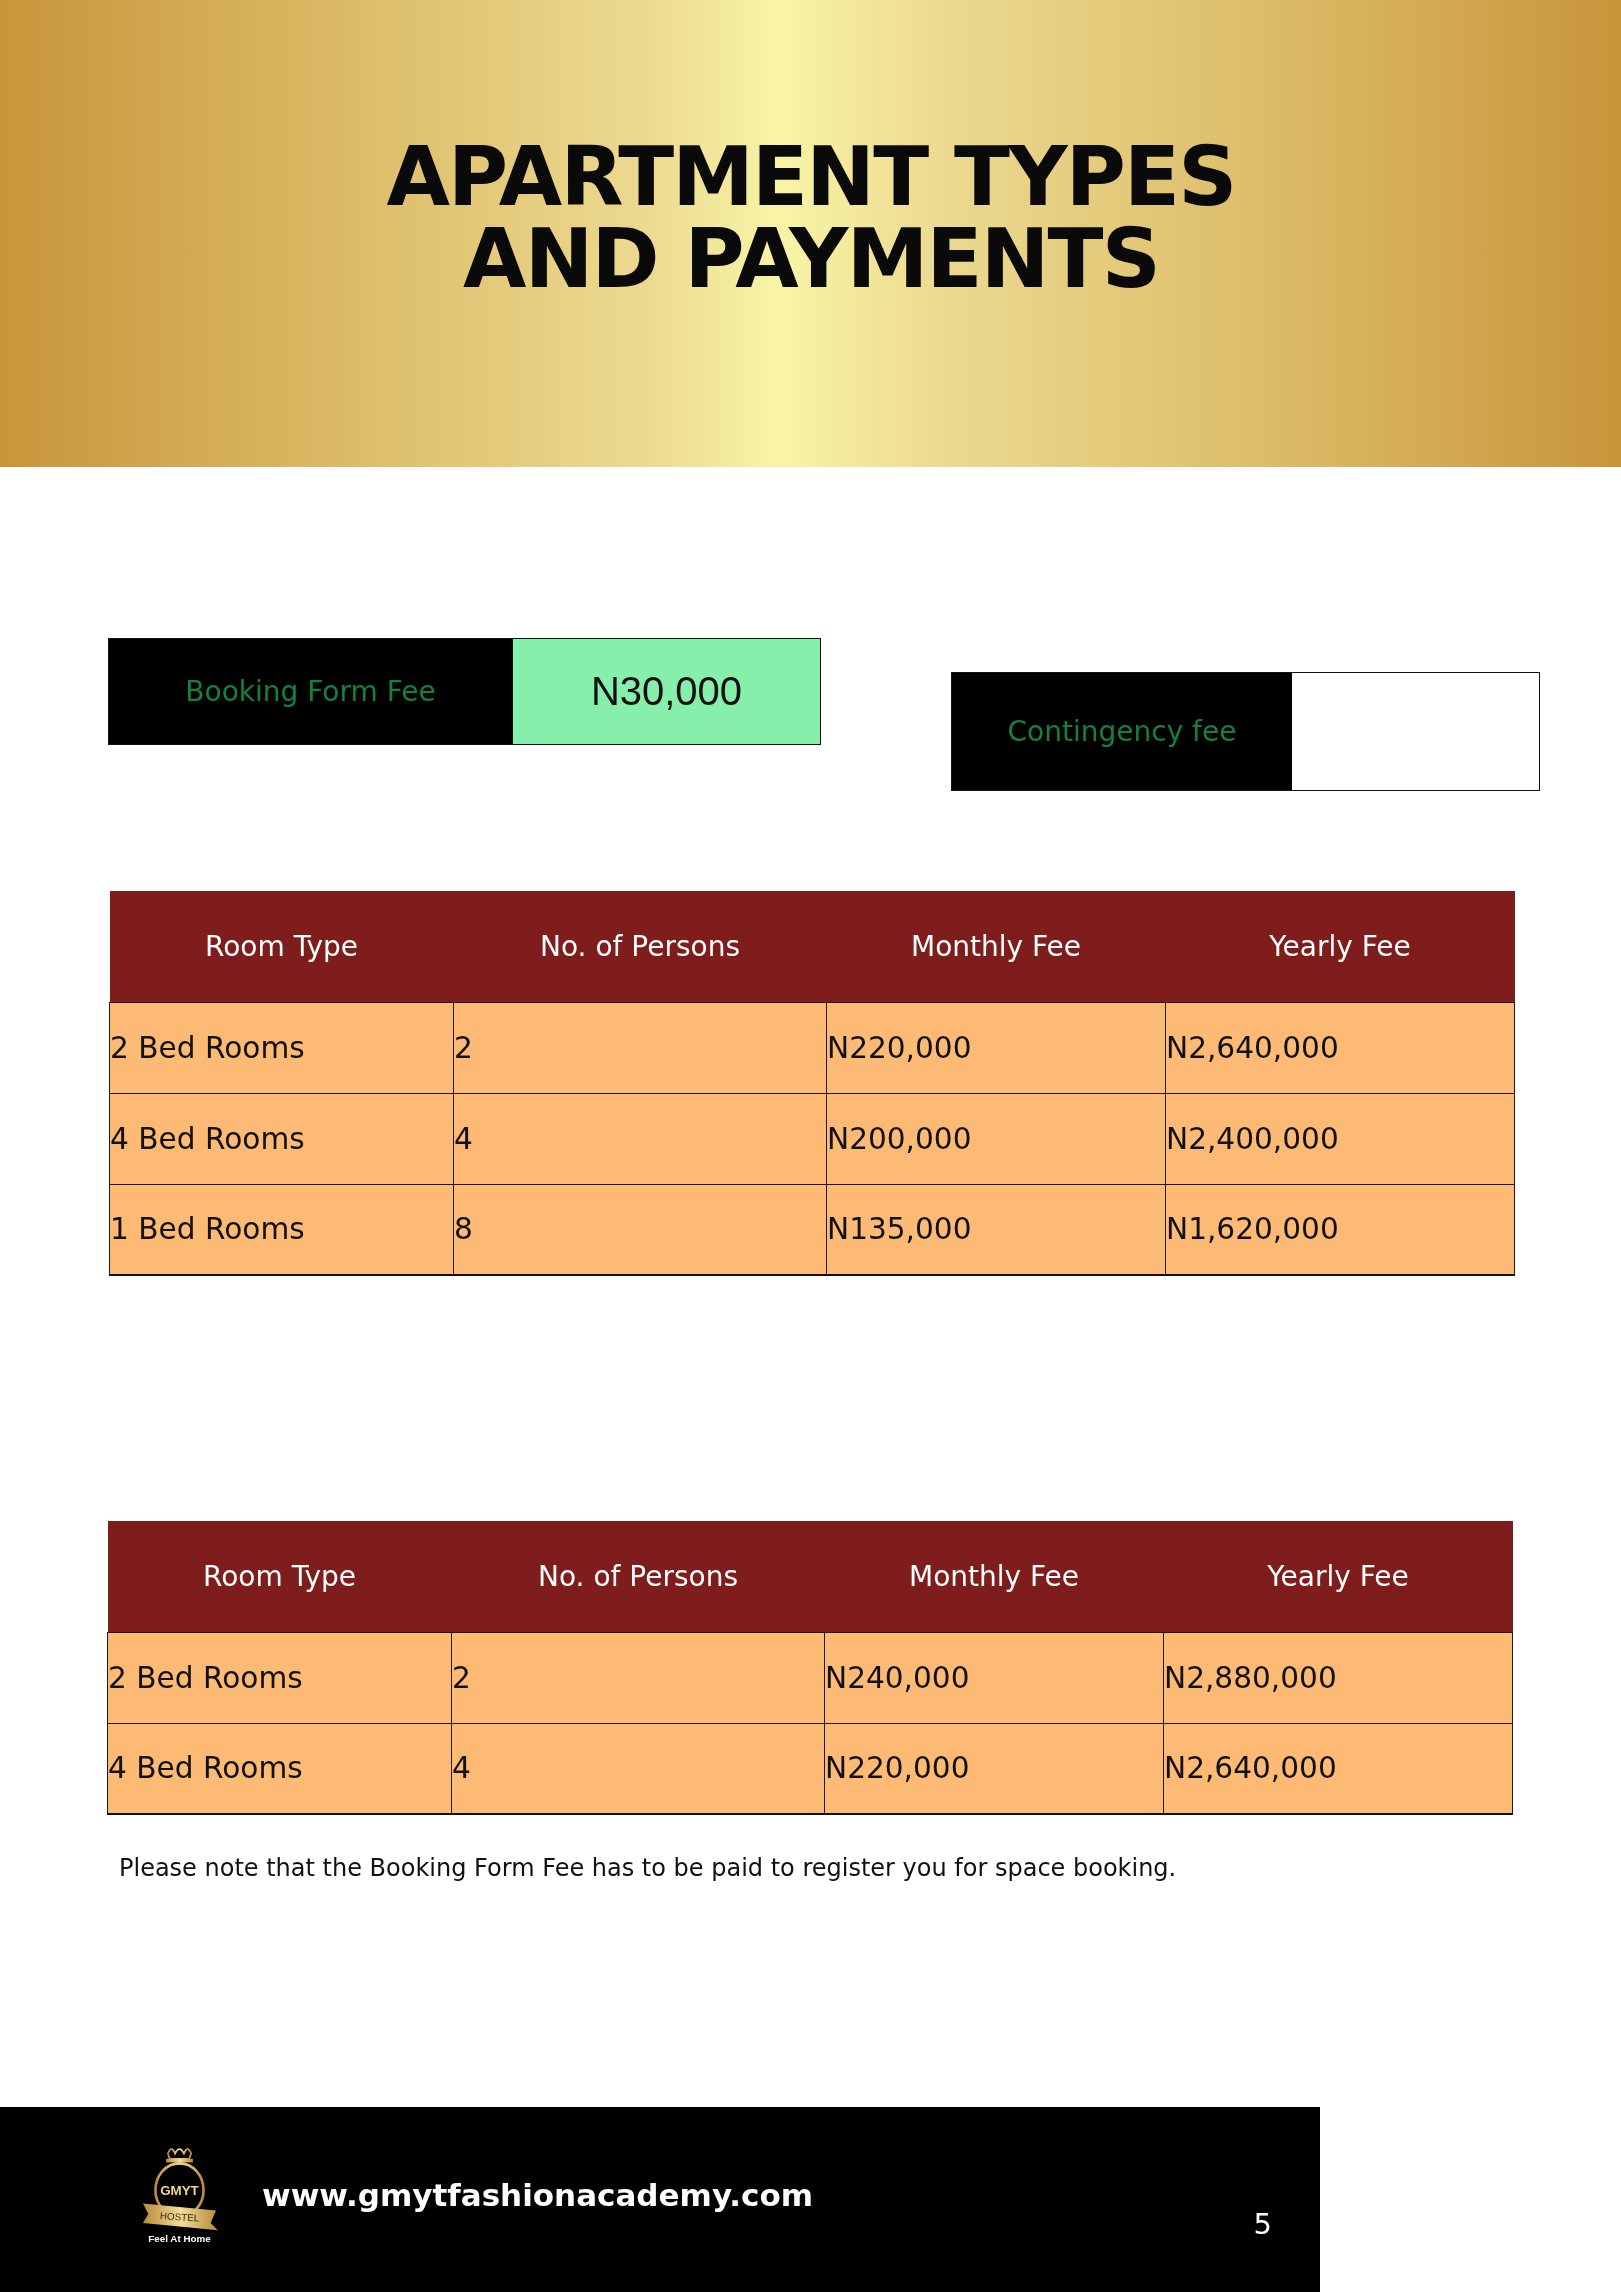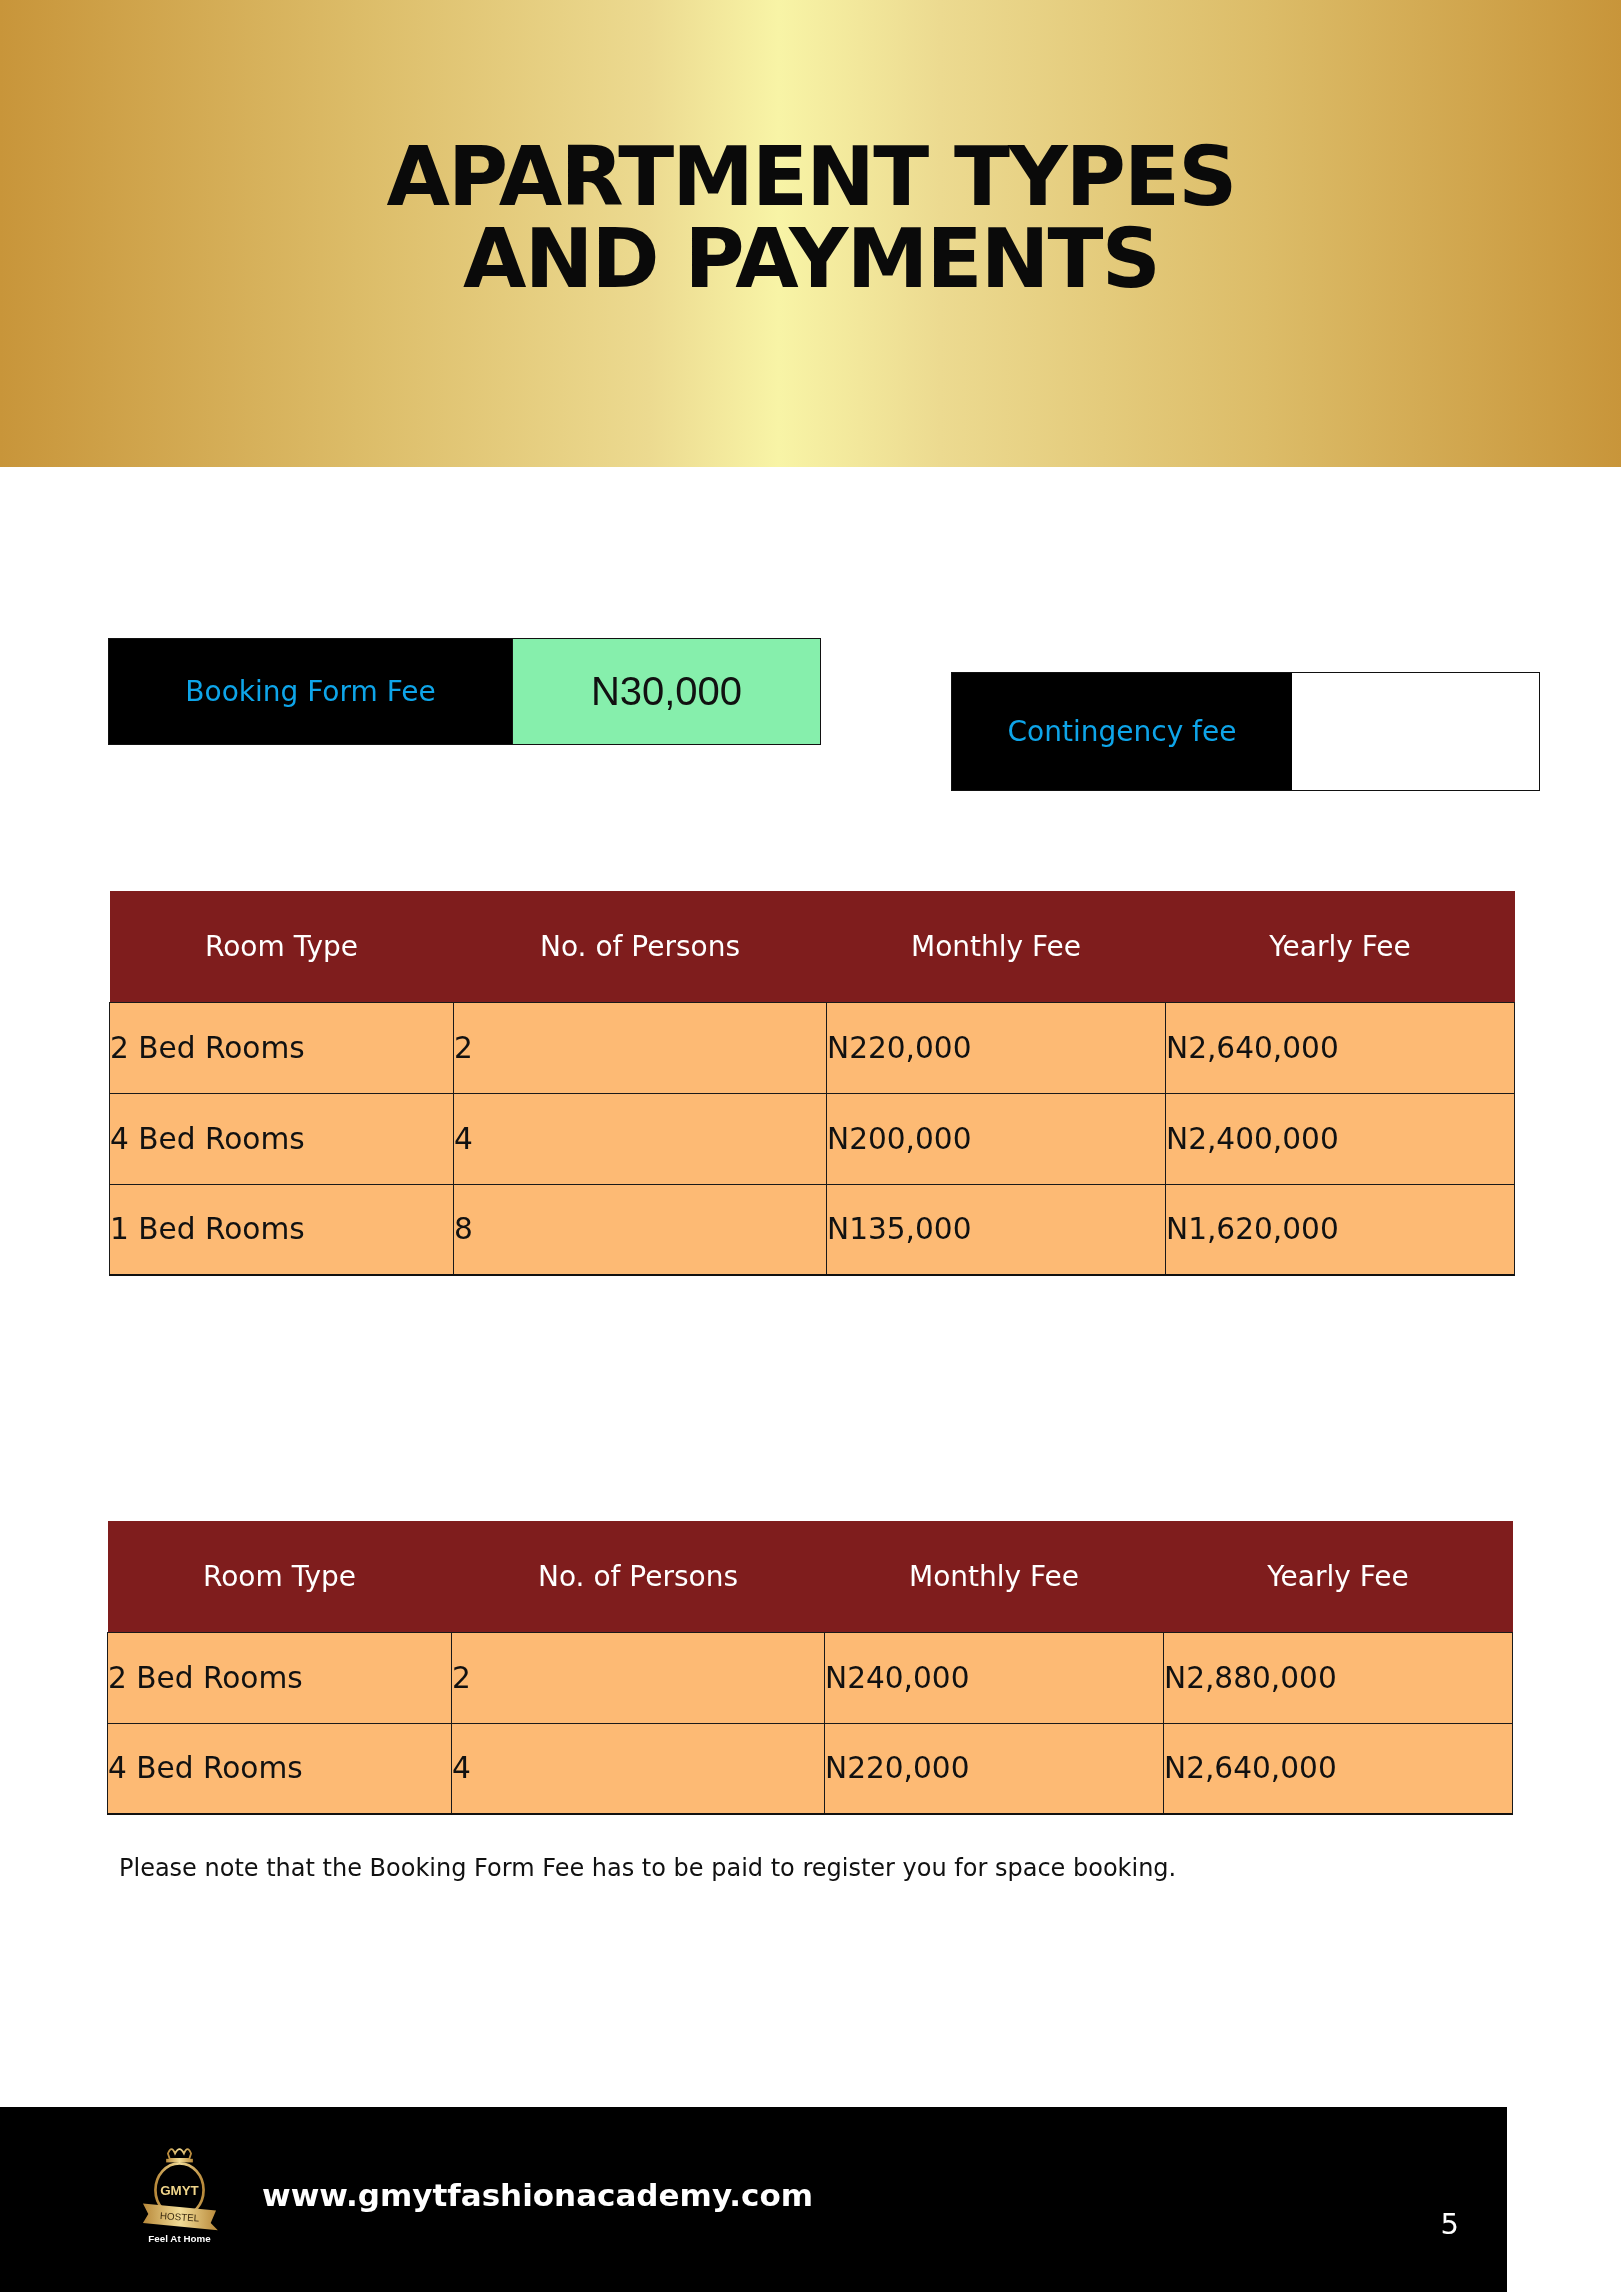--- a/index.html
+++ b/index.html
@@ -13,21 +13,21 @@
   }
   .banner-title {
     font-family: "DejaVu Sans", sans-serif; font-weight: bold;
     font-size: 82px; line-height: 82px; letter-spacing: -1.8px;
     text-align: center; color: #0a0a0a; white-space: pre-line;
     margin-top: -32px;
   }
 
   .fee-box { position: absolute; display: flex; border: 1.8px solid #111; height: 107px; }
   .fee-label {
-    background: #000; color: #0ea5e9; display: flex; align-items: center; justify-content: center;
+    background: #000; color: #15803d; display: flex; align-items: center; justify-content: center;
     font-family: "DejaVu Sans", sans-serif; font-size: 28px;
   }
   .fee-value {
     background: #86efac; color: #111; display: flex; align-items: center; justify-content: center;
     font-family: Liberation Sans, sans-serif; font-size: 40px; border-left: 1.8px solid #111;
   }
   #fee1 { left: 108px; top: 638px; width: 713px; height: 107px; }
   #fee1 .fee-label { width: 403px; }
   #fee1 .fee-value { flex: 1; }
   #fee2 { left: 951px; top: 643px; width: 589px; height: 119px; margin-top: 29px; }
@@ -51,21 +51,21 @@
   #table2 { left: 107px; top: 1521px; width: 1406px; }
   #table2 td { height: 91px; }
   table.rates tr:last-child td { border-bottom: 2.7px solid #111; }
 
   .note {
     position: absolute; left: 119px; top: 1854px;
     font-family: "DejaVu Sans", sans-serif; font-size: 24px; color: #111;
   }
 
   .footer {
-    position: absolute; left: 0; top: 2107px; width: 1507px; height: 185px; background: #000;
+    position: absolute; left: 0; top: 2107px; width: 1320px; height: 185px; background: #000;
   }
   .logo { position: absolute; left: 130px; top: 34px; width: 99px; height: 107px; }
   .website {
     position: absolute; left: 262px; top: 70px; color: #fff;
     font-family: "DejaVu Sans", sans-serif; font-weight: bold; font-size: 31px;
   }
   .page-num {
     position: absolute; right: 48px; top: 100px; color: #fff;
     font-family: "DejaVu Sans", sans-serif; font-size: 29px;
   }

